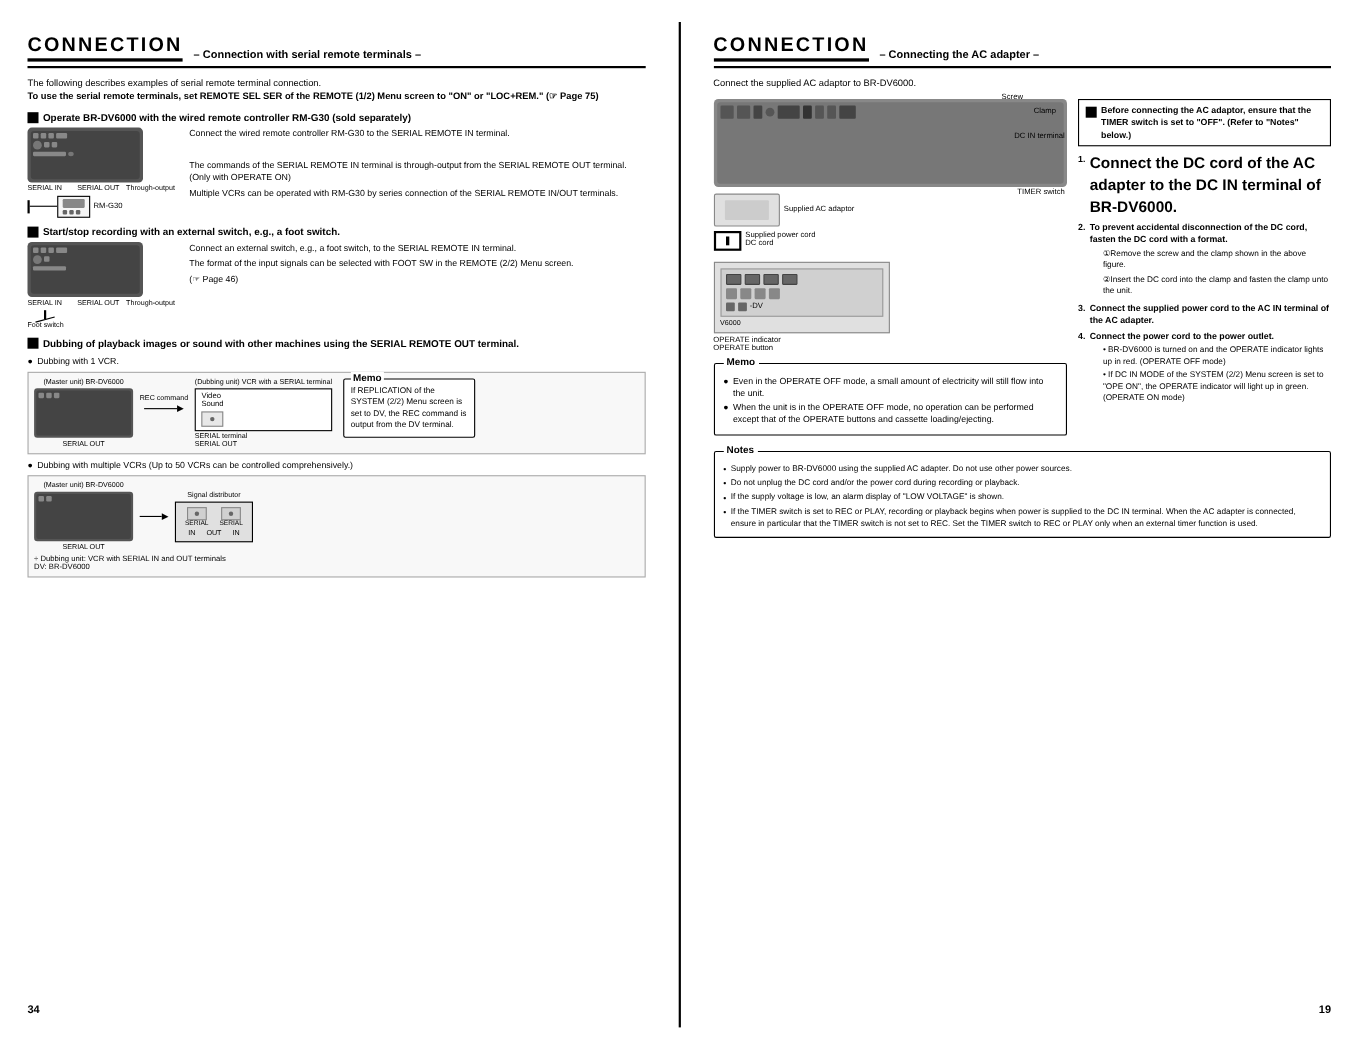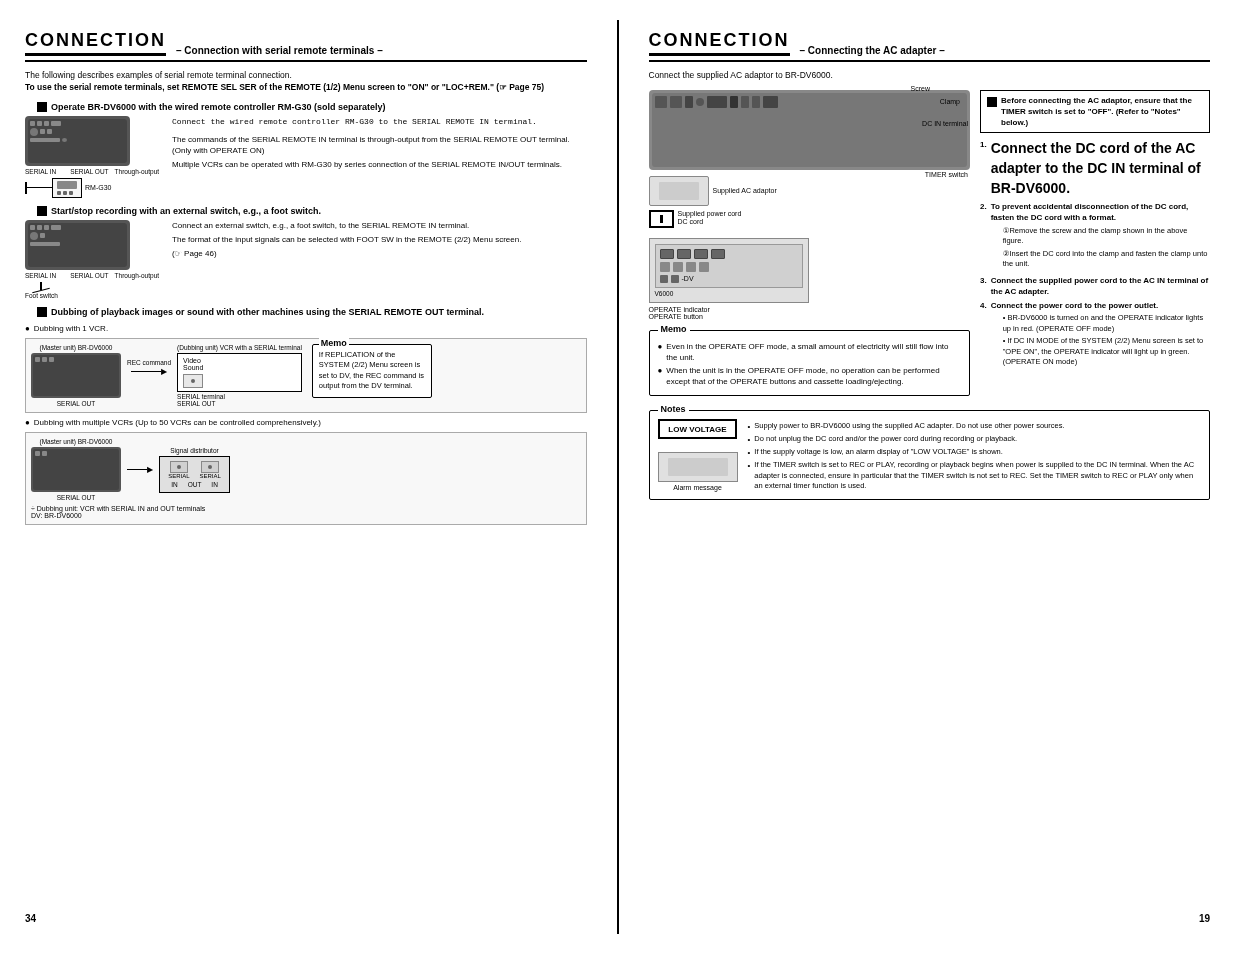--- a/index.html
+++ b/index.html
@@ -70,21 +70,21 @@
       font-size: 8.5px;
       line-height: 1.4;
       margin-bottom: 6px;
     }
     .bold-text {
       font-weight: bold;
     }
     .subsection-title {
       font-size: 9px;
       font-weight: bold;
-      margin: 8px 0 4px 12px;
+      margin: 8px 0 4px 0;
       display: flex;
       align-items: center;
       gap: 4px;
     }
     .black-square {
       width: 10px;
       height: 10px;
       background: #000;
       display: inline-block;
       flex-shrink: 0;
@@ -187,21 +187,21 @@
               <div style="width:4px;height:4px;background:#666;border-radius:1px;"></div>
               <div style="width:4px;height:4px;background:#666;border-radius:1px;"></div>
               <div style="width:4px;height:4px;background:#666;border-radius:1px;"></div>
             </div>
           </div>
           <span style="font-size:7px;margin-left:3px;">RM-G30</span>
         </div>
       </div>
 
       <div class="connection-desc">
-        <div style="margin-bottom:7px;font-family:Liberation Mono, monospace;">Connect the wired remote controller RM-G30 to the SERIAL REMOTE IN terminal.</div>
+        <div style="margin-bottom:18px;">Connect the wired remote controller RM-G30 to the SERIAL REMOTE IN terminal.</div>
         <div style="margin-bottom:3px;">The commands of the SERIAL REMOTE IN terminal is through-output from the SERIAL REMOTE OUT terminal. (Only with OPERATE ON)</div>
         <div>Multiple VCRs can be operated with RM-G30 by series connection of the SERIAL REMOTE IN/OUT terminals.</div>
       </div>
     </div>
 
     <div class="subsection-title">
       <span class="black-square"></span>
       <span>Start/stop recording with an external switch, e.g., a foot switch.</span>
     </div>
     <div class="diagram-row">
@@ -506,33 +506,20 @@
               </div>
             </div>
           </div>
         </div>
       </div>
     </div>
 
     <div style="border:1.5px solid #000;border-radius:2px;padding:8px 8px 5px 8px;margin:6px 0;position:relative;display:flex;gap:10px;">
       <span style="font-weight:bold;font-size:9px;position:absolute;top:-7px;left:8px;background:#fff;padding:0 3px;">Notes</span>
 
-      <div style="display:flex;flex-direction:column;align-items:center;gap:10px;flex-shrink:0;">
-        <div style="display:flex;flex-direction:column;align-items:center;">
-          <div style="border:2px solid #000;padding:3px 8px;margin-bottom:3px;display:inline-block;">
-            <span style="font-size:8px;font-weight:bold;">LOW VOLTAGE</span>
-          </div>
-        </div>
-        <div style="display:flex;flex-direction:column;align-items:center;">
-          <div style="border:1px solid #888;background:#e0e0e0;width:80px;height:30px;display:flex;align-items:center;justify-content:center;">
-            <div style="width:60px;height:18px;background:#ccc;border-radius:1px;"></div>
-          </div>
-          <span style="font-size:7px;margin-top:2px;">Alarm message</span>
-        </div>
-      </div>
 
       <div>
         <div class="bullet-item">
           <span class="bullet">•</span>
           <span style="font-size:7.5px;">Supply power to BR-DV6000 using the supplied AC adapter. Do not use other power sources.</span>
         </div>
         <div class="bullet-item">
           <span class="bullet">•</span>
           <span style="font-size:7.5px;">Do not unplug the DC cord and/or the power cord during recording or playback.</span>
         </div>

